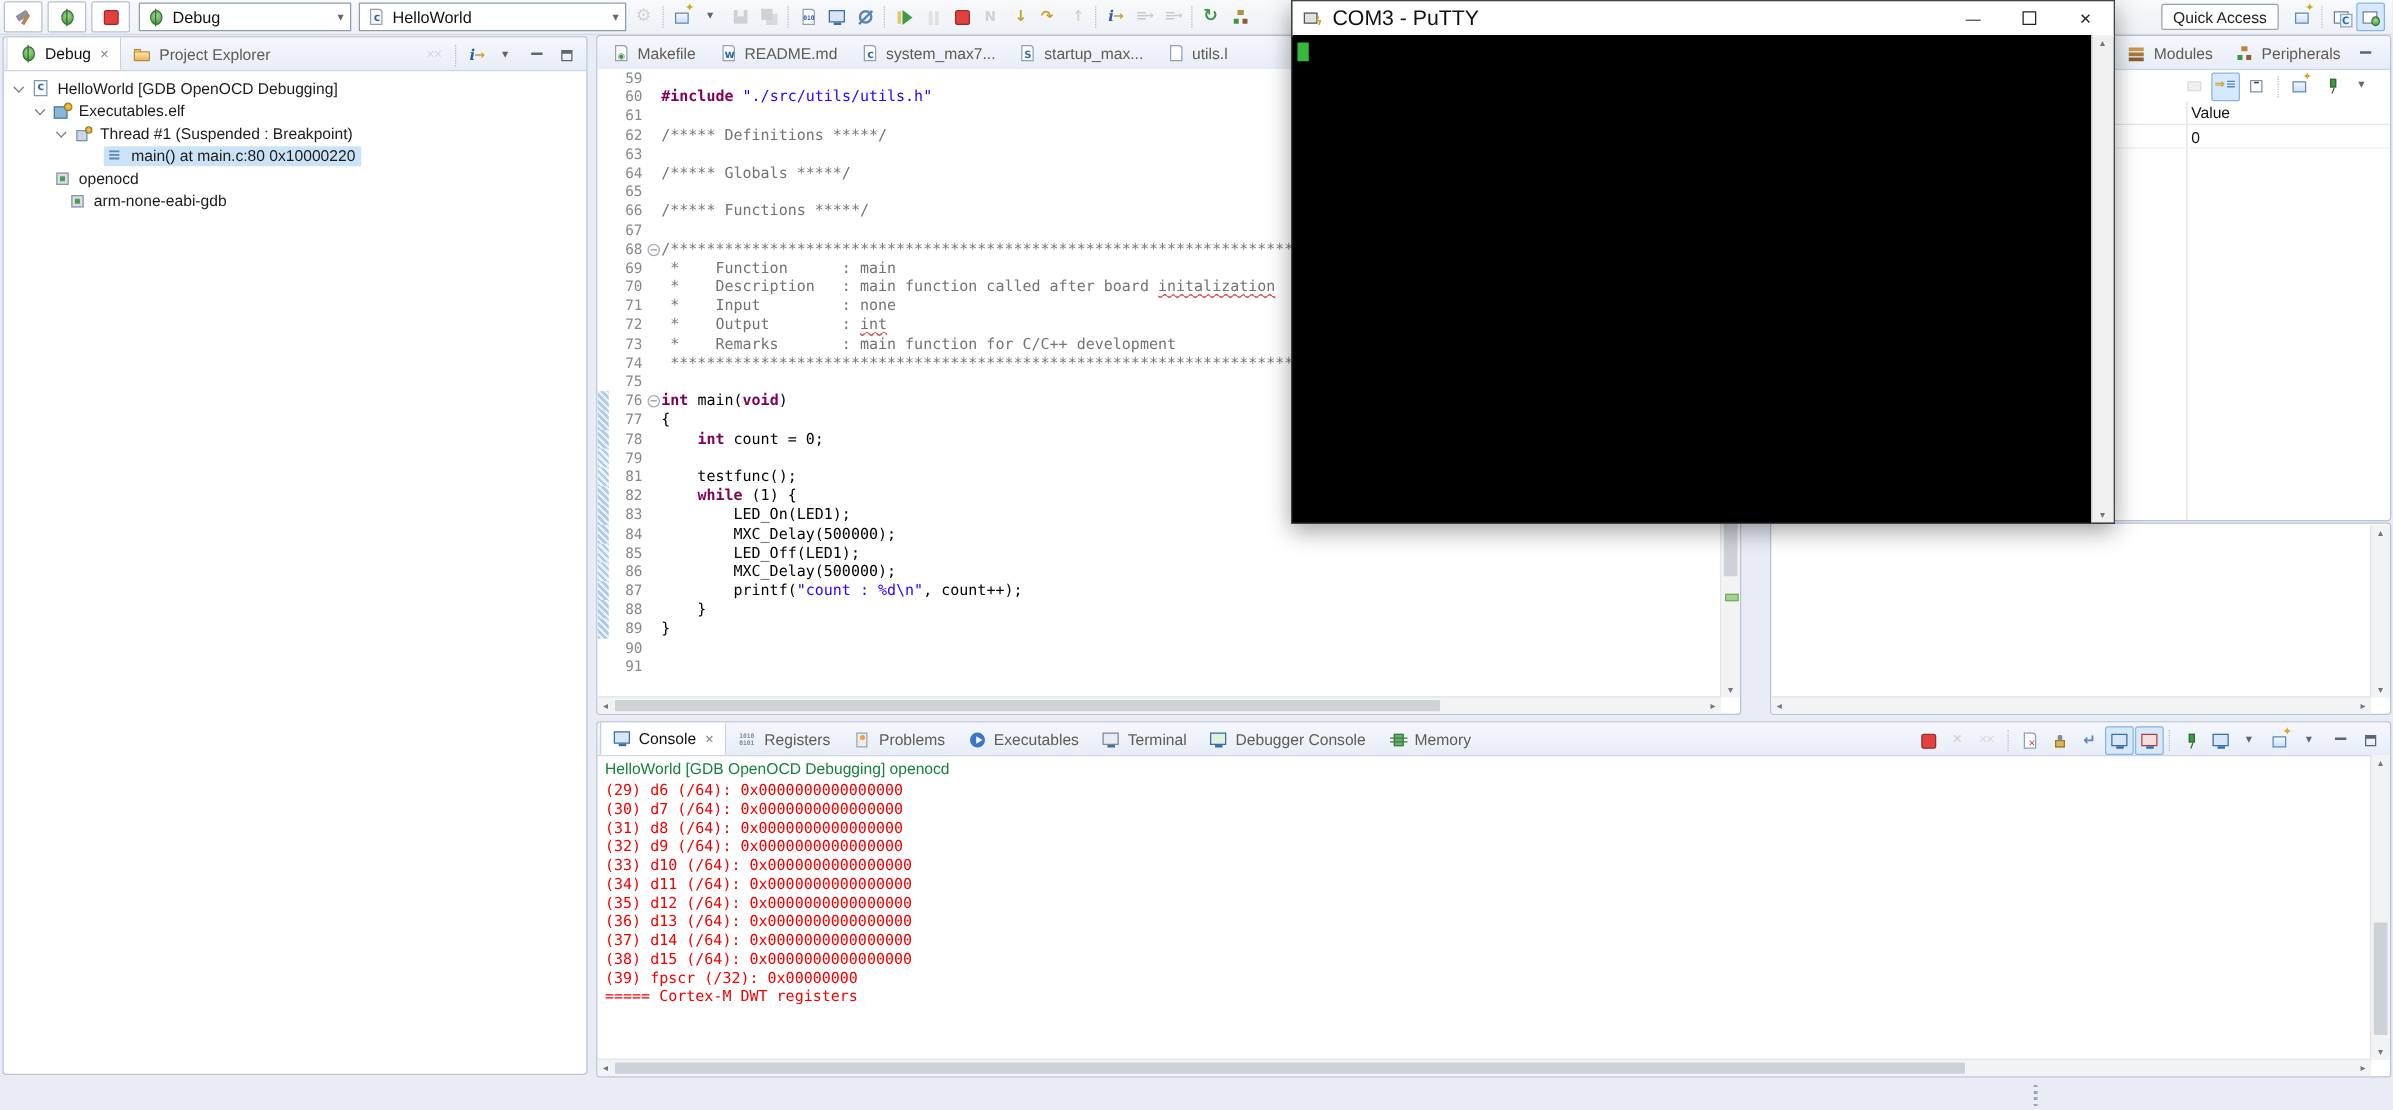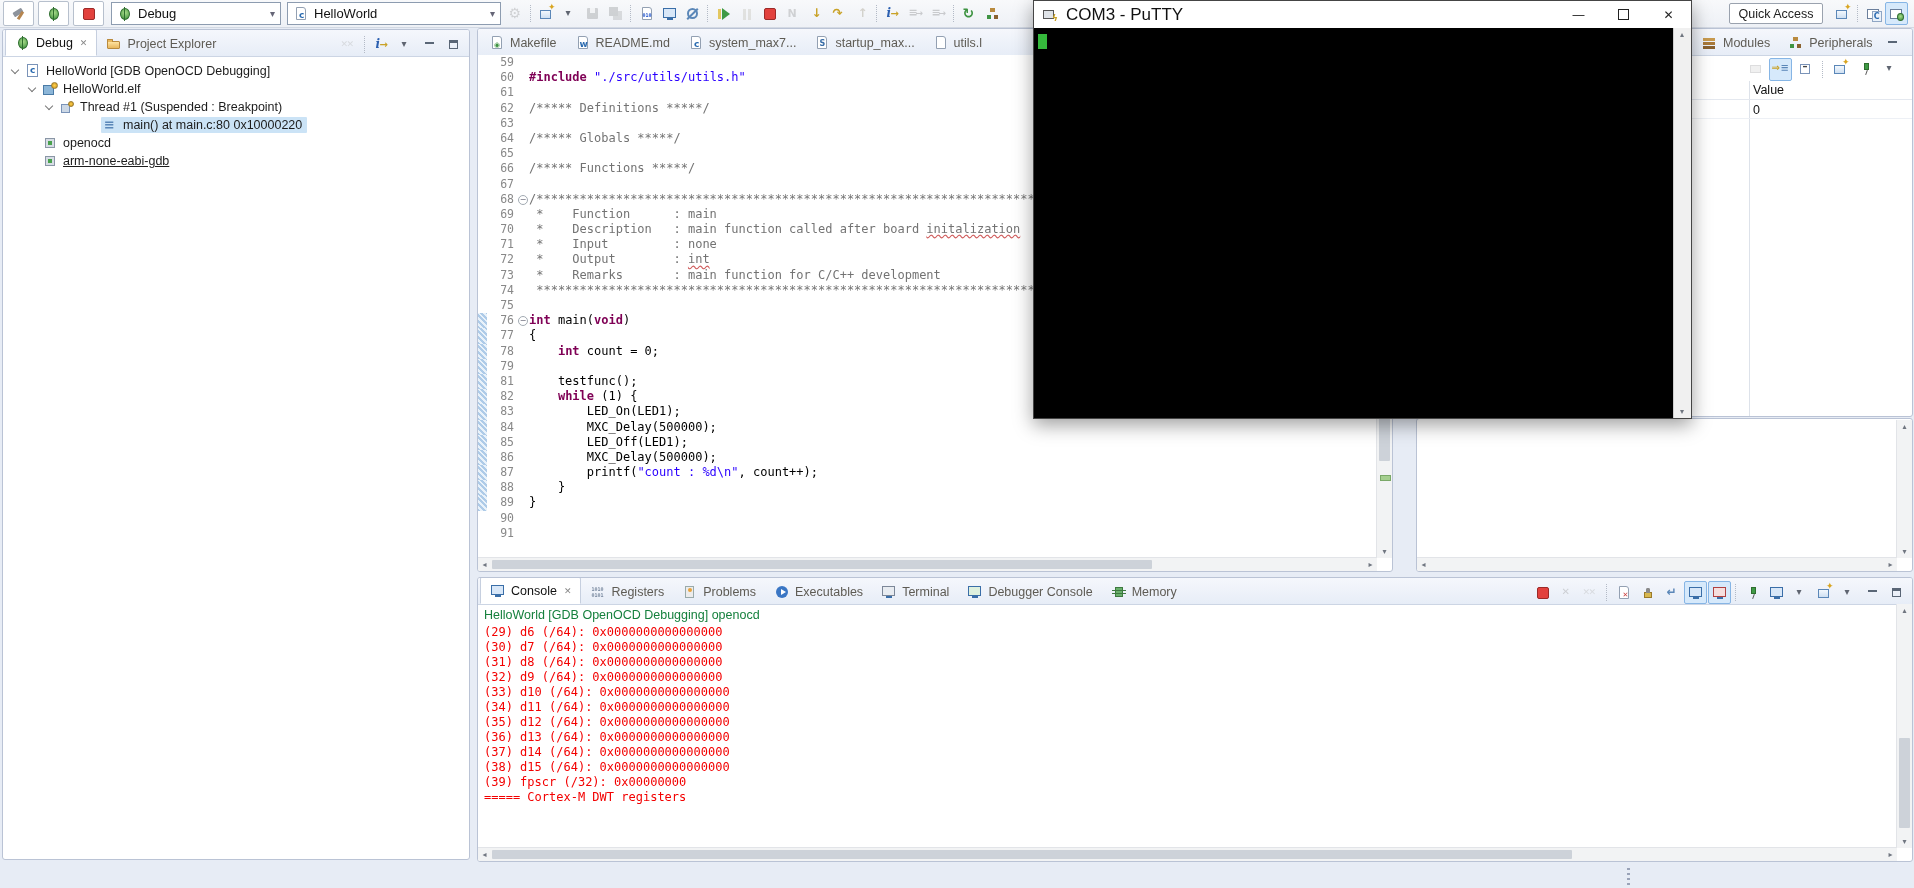--- a/index.html
+++ b/index.html
@@ -324,45 +324,45 @@
           <span class="chev"></span>
           <span class="selbox">
             <span class="ic ic-capp"></span>
             <span>HelloWorld [GDB OpenOCD Debugging]</span>
           </span>
         </div>
         <div class="trow" style="padding-left: 25px;">
           <span class="chev"></span>
           <span class="selbox">
             <span class="ic ic-elf"></span>
-            <span>HelloWorld.elf</span>
+            <span>Executables.elf</span>
           </span>
         </div>
         <div class="trow" style="padding-left: 42px;">
           <span class="chev"></span>
           <span class="selbox">
             <span class="ic ic-thread"></span>
             <span>Thread #1 (Suspended : Breakpoint)</span>
           </span>
         </div>
-        <div class="trow sel" style="padding-left: 85px;">
+        <div class="trow sel" style="padding-left: 67px;">
           <span class="chsp"></span>
           <span class="selbox">
             <span class="ic ic-frame"></span>
             <span>main() at main.c:80 0x10000220</span>
           </span>
         </div>
         <div class="trow" style="padding-left: 25px;">
           <span class="chsp"></span>
           <span class="selbox">
             <span class="ic ic-process"></span>
             <span>openocd</span>
           </span>
         </div>
-        <div class="trow" style="padding-left: 25px; text-decoration: underline;">
+        <div class="trow" style="padding-left: 37px;">
           <span class="chsp"></span>
           <span class="selbox">
             <span class="ic ic-process"></span>
             <span>arm-none-eabi-gdb</span>
           </span>
         </div>
       </div>
   </div>
 
   <div id="editor-panel" class="panel">

